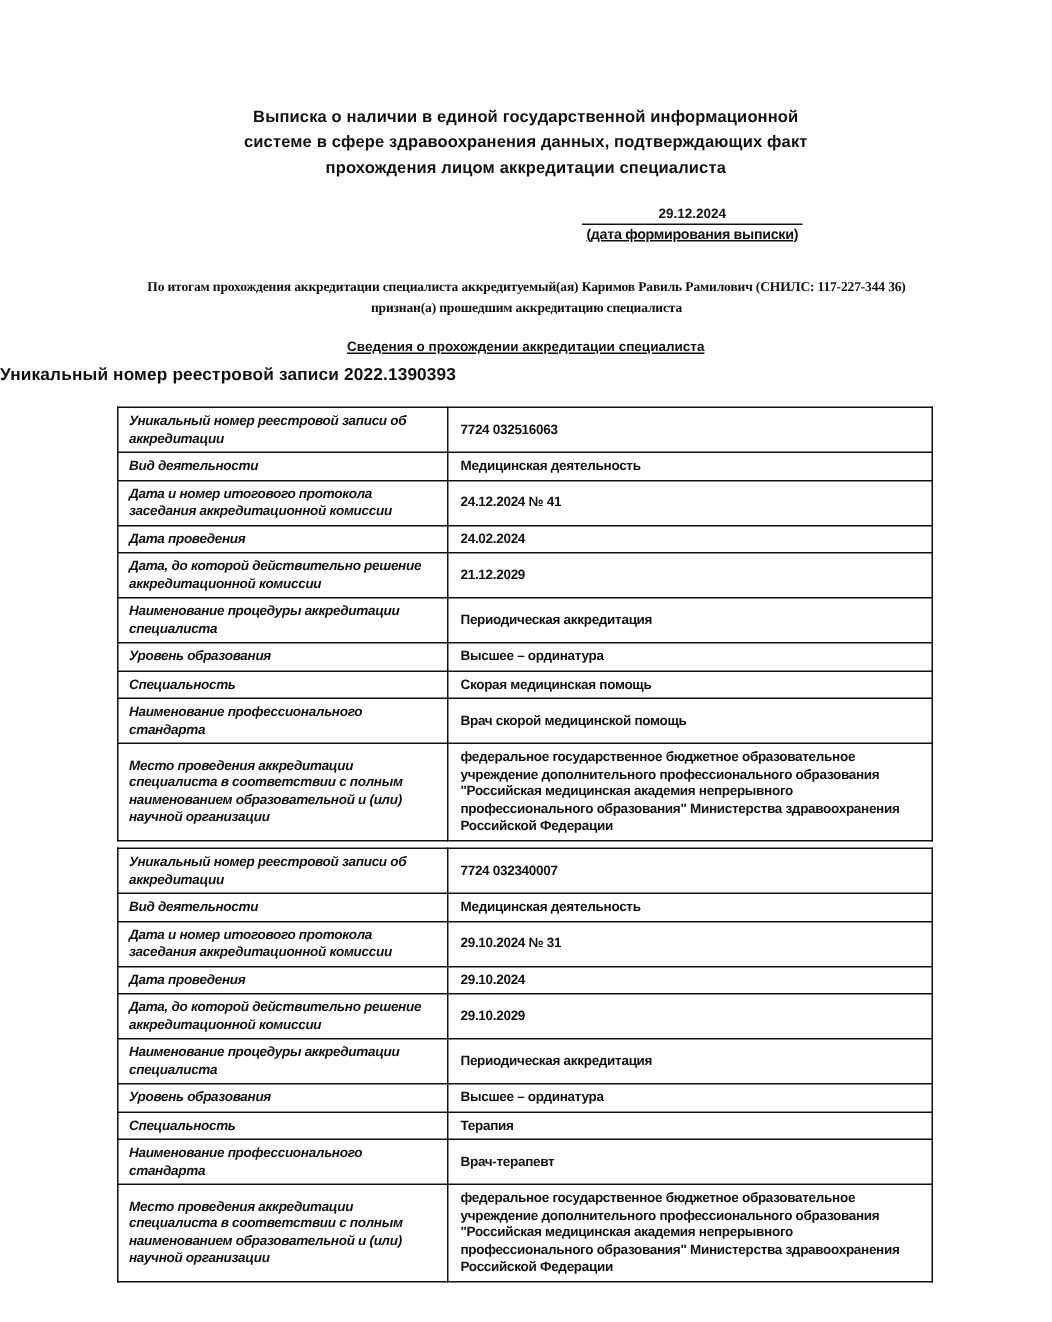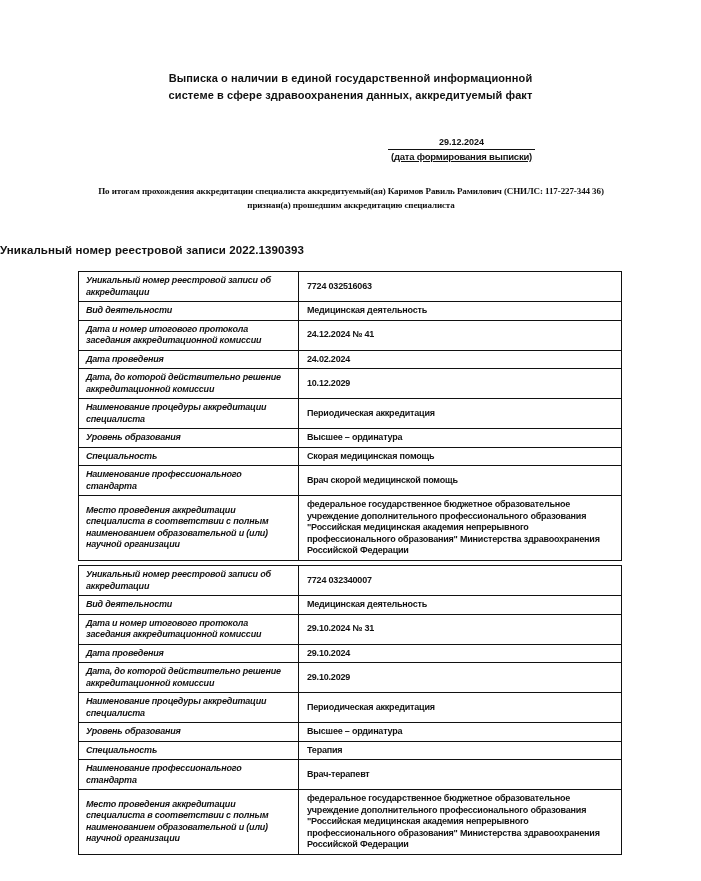--- a/index.html
+++ b/index.html
@@ -78,30 +78,32 @@
   .acc-table td.label-cell { width: 220px; padding-right: 4px; padding-left: 7px; font-style: italic; }
   .acc-table td.value-cell { }
 </style>
 </head>
 <body>
 
 <div class="page">
 
   <div class="doc-title">
     <div>Выписка о наличии в единой государственной информационной</div>
-    <div>системе в сфере здравоохранения данных, аккредитуемый факт</div>
+    <div>системе в сфере здравоохранения данных, подтверждающих факт</div>
+    <div>прохождения лицом аккредитации специалиста</div>
   </div>
 
   <div class="date-block">
     <span class="date-value">29.12.2024</span>
     <span class="date-caption">(дата формирования выписки)</span>
   </div>
 
   <div class="intro">По итогам прохождения аккредитации специалиста аккредитуемый(ая) Каримов Равиль Рамилович (СНИЛС: 117-227-344 36) признан(а) прошедшим аккредитацию специалиста</div>
 
+  <div class="section-header">Сведения о прохождении аккредитации специалиста</div>
 
   <div class="registry-title">Уникальный номер реестровой записи 2022.1390393</div>
 
   <table class="acc-table t1">
       <tbody>
         <tr>
           <td class="label-cell">Уникальный номер реестровой записи об аккредитации</td>
           <td class="value-cell">7724 032516063</td>
         </tr>
         <tr>
@@ -111,21 +113,21 @@
         <tr>
           <td class="label-cell">Дата и номер итогового протокола заседания аккредитационной комиссии</td>
           <td class="value-cell">24.12.2024 № 41</td>
         </tr>
         <tr>
           <td class="label-cell">Дата проведения</td>
           <td class="value-cell">24.02.2024</td>
         </tr>
         <tr>
           <td class="label-cell">Дата, до которой действительно решение аккредитационной комиссии</td>
-          <td class="value-cell">10.12.2029</td>
+          <td class="value-cell">21.12.2029</td>
         </tr>
         <tr>
           <td class="label-cell">Наименование процедуры аккредитации специалиста</td>
           <td class="value-cell">Периодическая аккредитация</td>
         </tr>
         <tr>
           <td class="label-cell">Уровень образования</td>
           <td class="value-cell">Высшее – ординатура</td>
         </tr>
         <tr>

